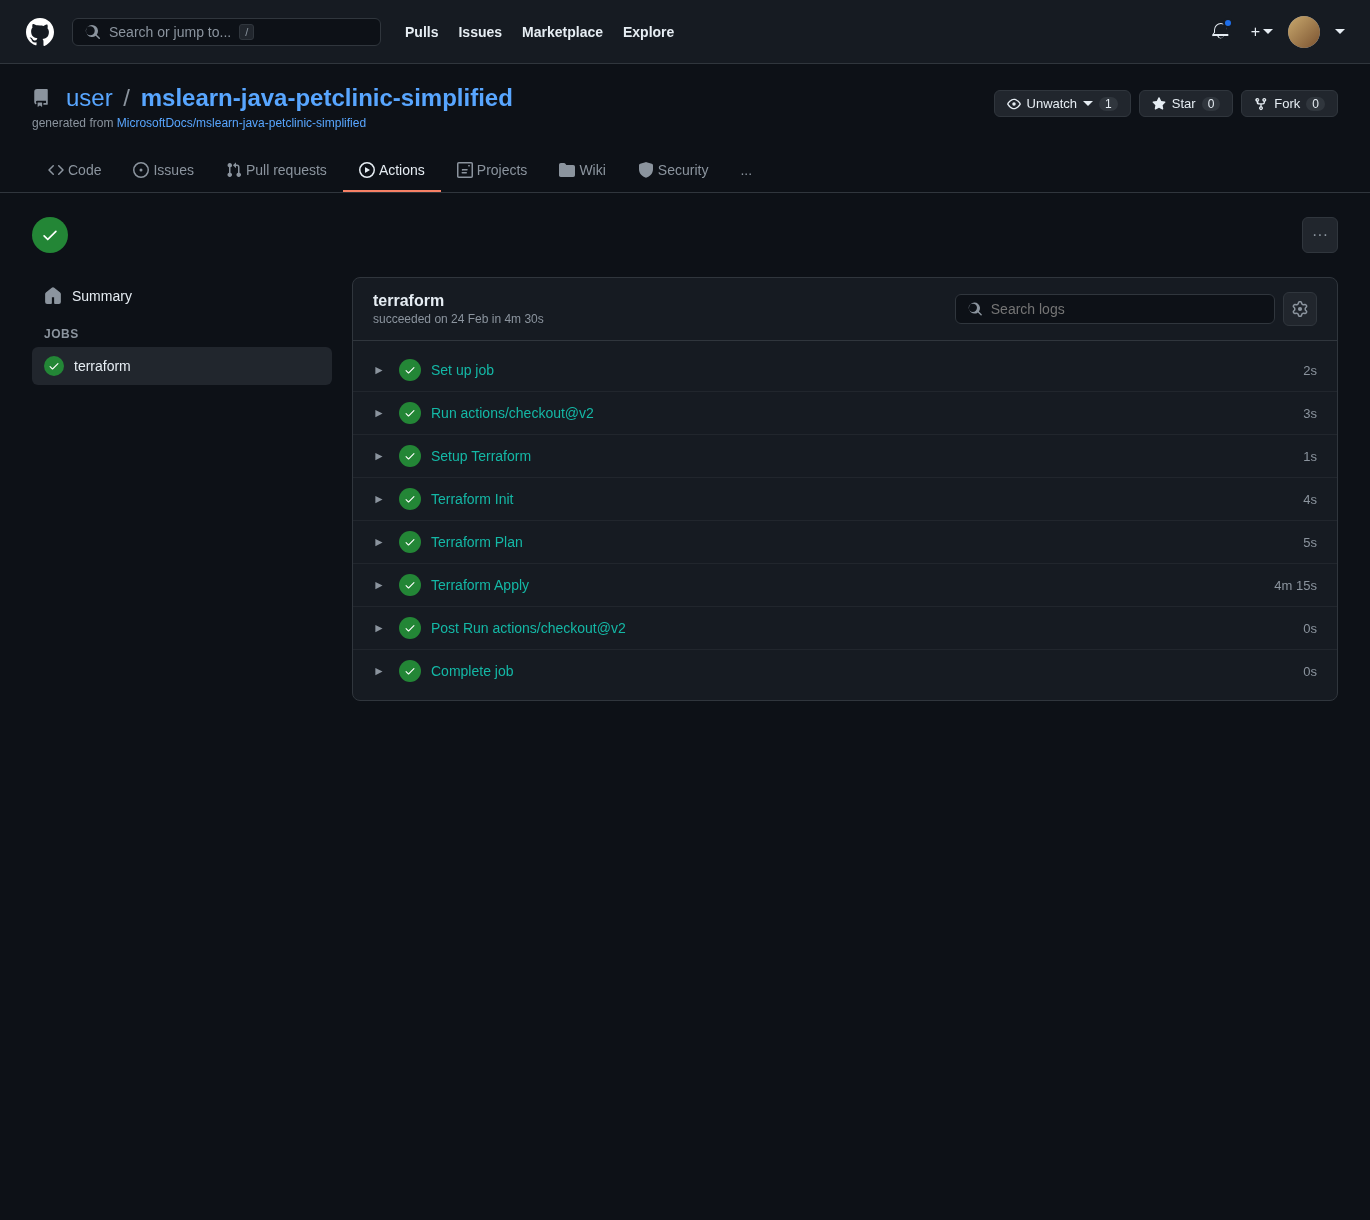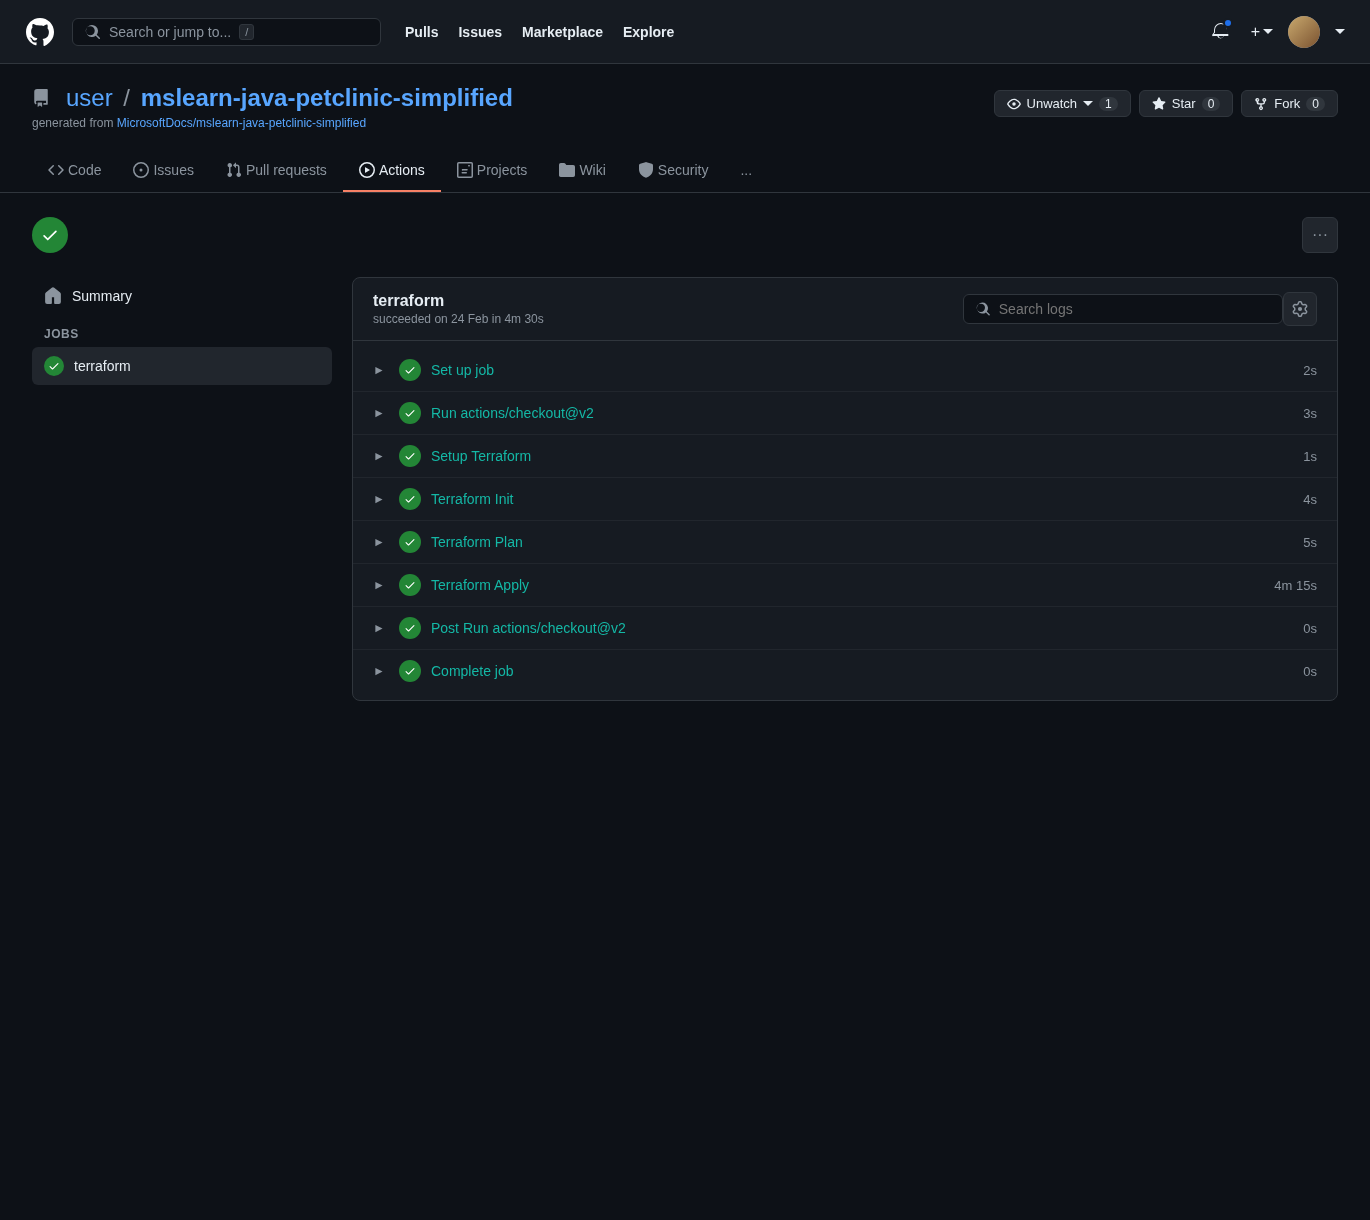--- a/index.html
+++ b/index.html
@@ -320,20 +320,21 @@
       font-weight: 600;
     }
     .log-panel-subtitle {
       font-size: 12px;
       color: #8b949e;
       margin-top: 2px;
     }
     .log-search {
       display: flex;
       align-items: center;
+      gap: 8px;
     }
     .search-input-wrapper {
       display: flex;
       align-items: center;
       gap: 8px;
       background: #0d1117;
       border: 1px solid #30363d;
       border-radius: 6px;
       padding: 6px 12px;
       width: 320px;

